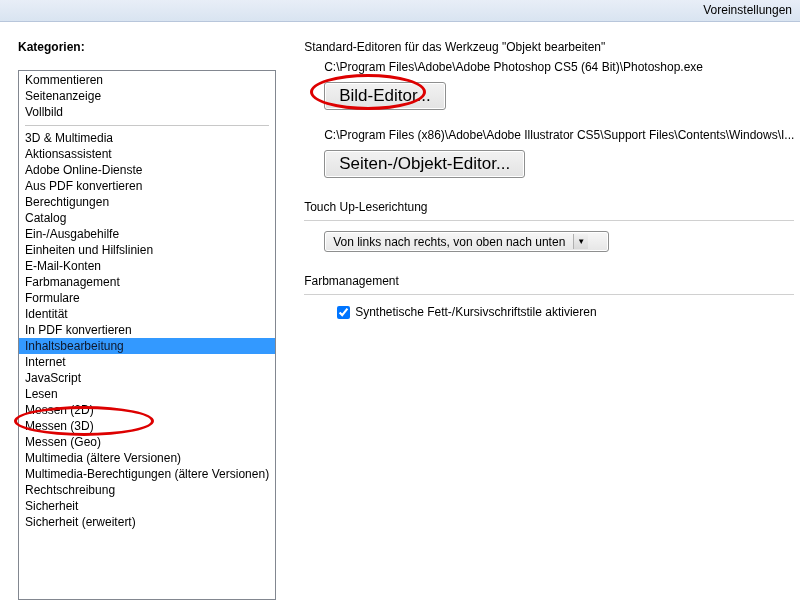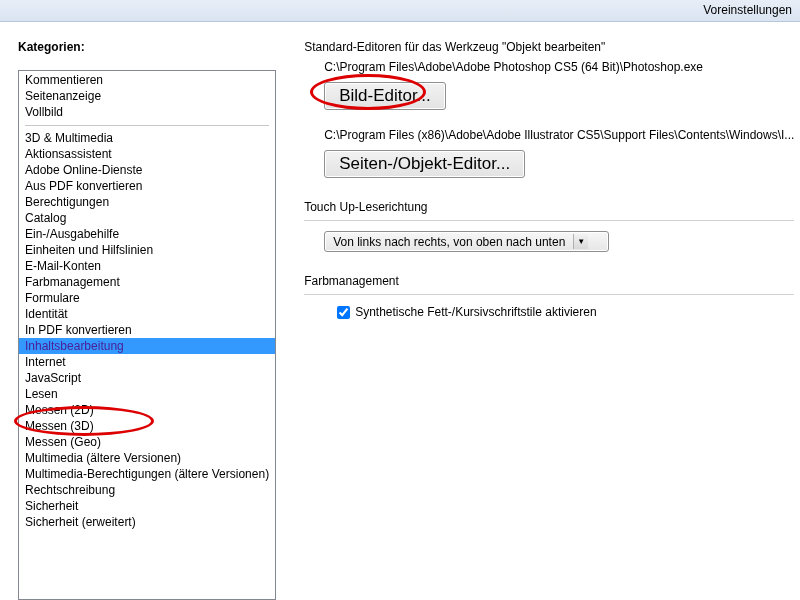--- a/index.html
+++ b/index.html
@@ -62,21 +62,21 @@
   .listbox .separator::after {
     content: "";
     position: absolute;
     left: 6px;
     right: 6px;
     top: 5px;
     border-top: 1px solid #c8c8c8;
   }
   .listbox .item.selected {
     background: #3399ff;
-    color: #4c1d95;
+    color: #0f172a;
   }
   .section-label {
     margin-bottom: 6px;
   }
   .path-text {
     margin: 4px 0 8px 20px;
     white-space: nowrap;
     overflow: hidden;
     text-overflow: ellipsis;
   }

